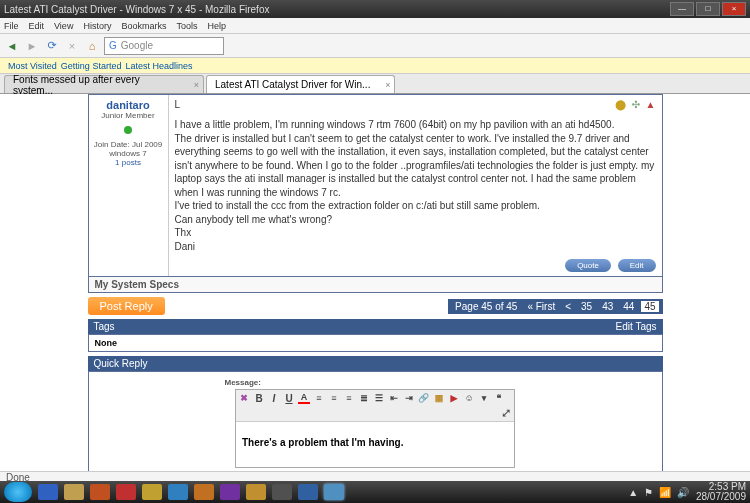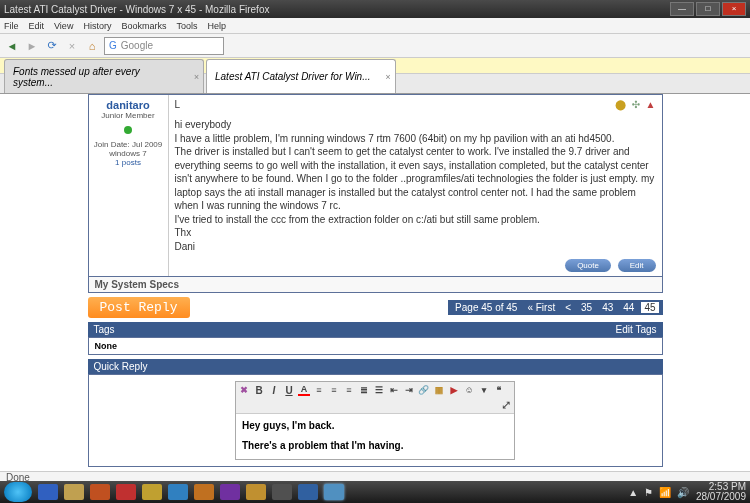--- a/index.html
+++ b/index.html
@@ -16,21 +16,21 @@
 
 .navbar { background: #f4f4f4; height: 24px; border-bottom: 1px solid #ccc; display: flex; align-items: center; padding: 0 4px; gap: 4px; }
 .nav-icon { width: 16px; height: 16px; display: inline-flex; align-items: center; justify-content: center; font-size: 11px; }
 .url-bar { flex: 1; height: 18px; border: 1px solid #999; background: #fff; font-size: 9px; padding: 0 4px; display: flex; align-items: center; }
 .search-bar { width: 120px; height: 18px; border: 1px solid #999; background: #fff; font-size: 9px; padding: 0 4px; display: flex; align-items: center; }
 
 .bookmarks { background: #fef9c3; height: 16px; border-bottom: 1px solid #ccc; display: flex; align-items: center; padding: 0 8px; gap: 4px; }
 .bookmarks span { font-size: 9px; color: #0055aa; }
 
 .tabs { background: #eaeaea; height: 20px; display: flex; align-items: flex-end; padding: 0 4px; gap: 2px; border-bottom: 1px solid #999; }
-.tab { height: 34px; padding: 0 24px 0 8px; background: #ddd; border: 1px solid #aaa; border-bottom: none; border-radius: 3px 3px 0 0; font-size: 9px; display: flex; align-items: center; position: relative; max-width: 200px; font-style: italic; }
+.tab { height: 18px; padding: 0 24px 0 8px; background: #ddd; border: 1px solid #aaa; border-bottom: none; border-radius: 3px 3px 0 0; font-size: 9px; display: flex; align-items: center; position: relative; max-width: 200px; }
 .tab.active { background: #fff; }
 .tab .close-x { position: absolute; right: 4px; font-size: 9px; color: #888; }
 
 
 .content { height: calc(503px - 18px - 16px - 24px - 16px - 20px - 10px - 22px); overflow: hidden; background: #fff; position: relative; }
 .forum { width: 575px; margin: 0 auto; background: #fff; }
 
 .post-row { border: 1px solid #5c7099; display: flex; }
 .post-side { width: 80px; padding: 4px; border-right: 1px solid #ccc; text-align: center; background: #fff; }
 .username { color: #2b5aa0; font-weight: bold; font-size: 11px; }
@@ -38,21 +38,21 @@
 .online-dot { width: 8px; height: 8px; background: #3a3; border-radius: 50%; margin: 6px auto; }
 .user-meta { font-size: 8px; color: #555; }
 .post-body { flex: 1; padding: 4px 6px; font-size: 9px; color: #333; }
 .post-text { line-height: 1.35; }
 .post-btns { text-align: right; margin-top: 6px; }
 .btn-small { display: inline-block; background: linear-gradient(#7aa0d8,#5078b0); color: #fff; font-size: 8px; padding: 2px 12px; border-radius: 8px; margin-left: 4px; }
 
 .specs-bar { background: #f8f8f8; border: 1px solid #5c7099; border-top: none; font-size: 8px; padding: 2px 6px; color: #555; font-weight: bold; }
 
 .actions-row { display: flex; justify-content: space-between; align-items: center; margin: 4px 0; }
-.post-reply-btn { background: linear-gradient(#ffb050,#ff8c20); color: #fff; font-size: 13px; padding: 3px 12px; border-radius: 3px; font-family: Liberation Mono, monospace; }
+.post-reply-btn { background: linear-gradient(#ffb050,#ff8c20); color: #fff; font-size: 11px; padding: 3px 12px; border-radius: 3px; }
 .pagenav { background: #3a5a8c; color: #fff; font-size: 8px; padding: 2px 4px; display: flex; gap: 4px; align-items: center; }
 .pagenav span { padding: 0 3px; }
 .pagenav .cur { background: #fff; color: #333; }
 
 .section-head { background: #3a5a8c; color: #fff; font-size: 9px; padding: 2px 6px; display: flex; justify-content: space-between; }
 .section-body { border: 1px solid #5c7099; padding: 6px; font-size: 9px; font-weight: bold; }
 
 .editor-label { font-size: 8px; color: #555; margin-bottom: 2px; }
 .editor-wrap { border: 1px solid #aaa; margin: 0 auto; width: 280px; }
 .ed-tools { background: #eee; border-bottom: 1px solid #ccc; padding: 2px; display: flex; gap: 3px; align-items: center; flex-wrap: wrap; }
@@ -129,24 +129,24 @@
         <div class="user-meta" style="color:#2b5aa0">1 posts</div>
       </div>
       <div class="post-body">
         <div style="float:right;font-size:10px">
           <span style="color:#c9a020">⬤</span>&nbsp;
           <span style="color:#7aa07a">✣</span>&nbsp;
           <span style="color:#c04040">▲</span>
         </div>
         <div style="margin-bottom:8px">L</div>
         <div class="post-text">
-          <div>hi everybody</div>
           <div>I have a little problem, I'm running windows 7 rtm 7600 (64bit) on my hp pavilion with an ati hd4500.</div>
           <div>The driver is installed but I can't seem to get the catalyst center to work. I've installed the 9.7 driver and everything seems to go well with the installation, it even says, installation completed, but the catalyst center isn't anywhere to be found. When I go to the folder ..programfiles/ati technologies the folder is just empty. my laptop says the ati install manager is installed but the catalyst control center not. I had the same problem when I was running the windows 7 rc.</div>
           <div>I've tried to install the ccc from the extraction folder on c:/ati but still same problem.</div>
+          <div>Can anybody tell me what's wrong?</div>
           <div>Thx</div>
           <div>Dani</div>
         </div>
         <div class="post-btns">
           <span class="btn-small">Quote</span>
           <span class="btn-small">Edit</span>
         </div>
       </div>
     </div>
     <div class="specs-bar">
@@ -171,20 +171,21 @@
       <span>Edit Tags</span>
     </div>
     <div class="section-body" style="padding:3px 6px">None</div>
 
     <div style="height:4px"></div>
 
     <div class="section-head">
       <span>Quick Reply</span>
     </div>
     <div class="section-body">
+      <div class="editor-label" style="margin-left:130px">Message:</div>
       <div class="editor-wrap">
         <div class="ed-tools">
           <span class="ed-ico" style="color:#a050a0">✖</span>
           <span class="ed-ico">
               <b>B</b>
             </span>
           <span class="ed-ico">
               <i>I</i>
             </span>
           <span class="ed-ico">
@@ -200,21 +201,20 @@
           <span class="ed-ico">⇥</span>
           <span class="ed-ico" style="color:#3060c0">🔗</span>
           <span class="ed-ico" style="color:#c09030">▦</span>
           <span class="ed-ico" style="color:#c03030">▶</span>
           <span class="ed-ico">☺</span>
           <span class="ed-ico">▾</span>
           <span class="ed-ico">❝</span>
           <span class="ed-ico" style="margin-left:auto">⤢</span>
         </div>
         <div class="ed-area">
-          <div>Hey guys, I'm back.</div>
           <div style="height:9px"></div>
           <div>There's a problem that I'm having.</div>
         </div>
       </div>
 
     </div>
 
   </div>
 </div>
 

